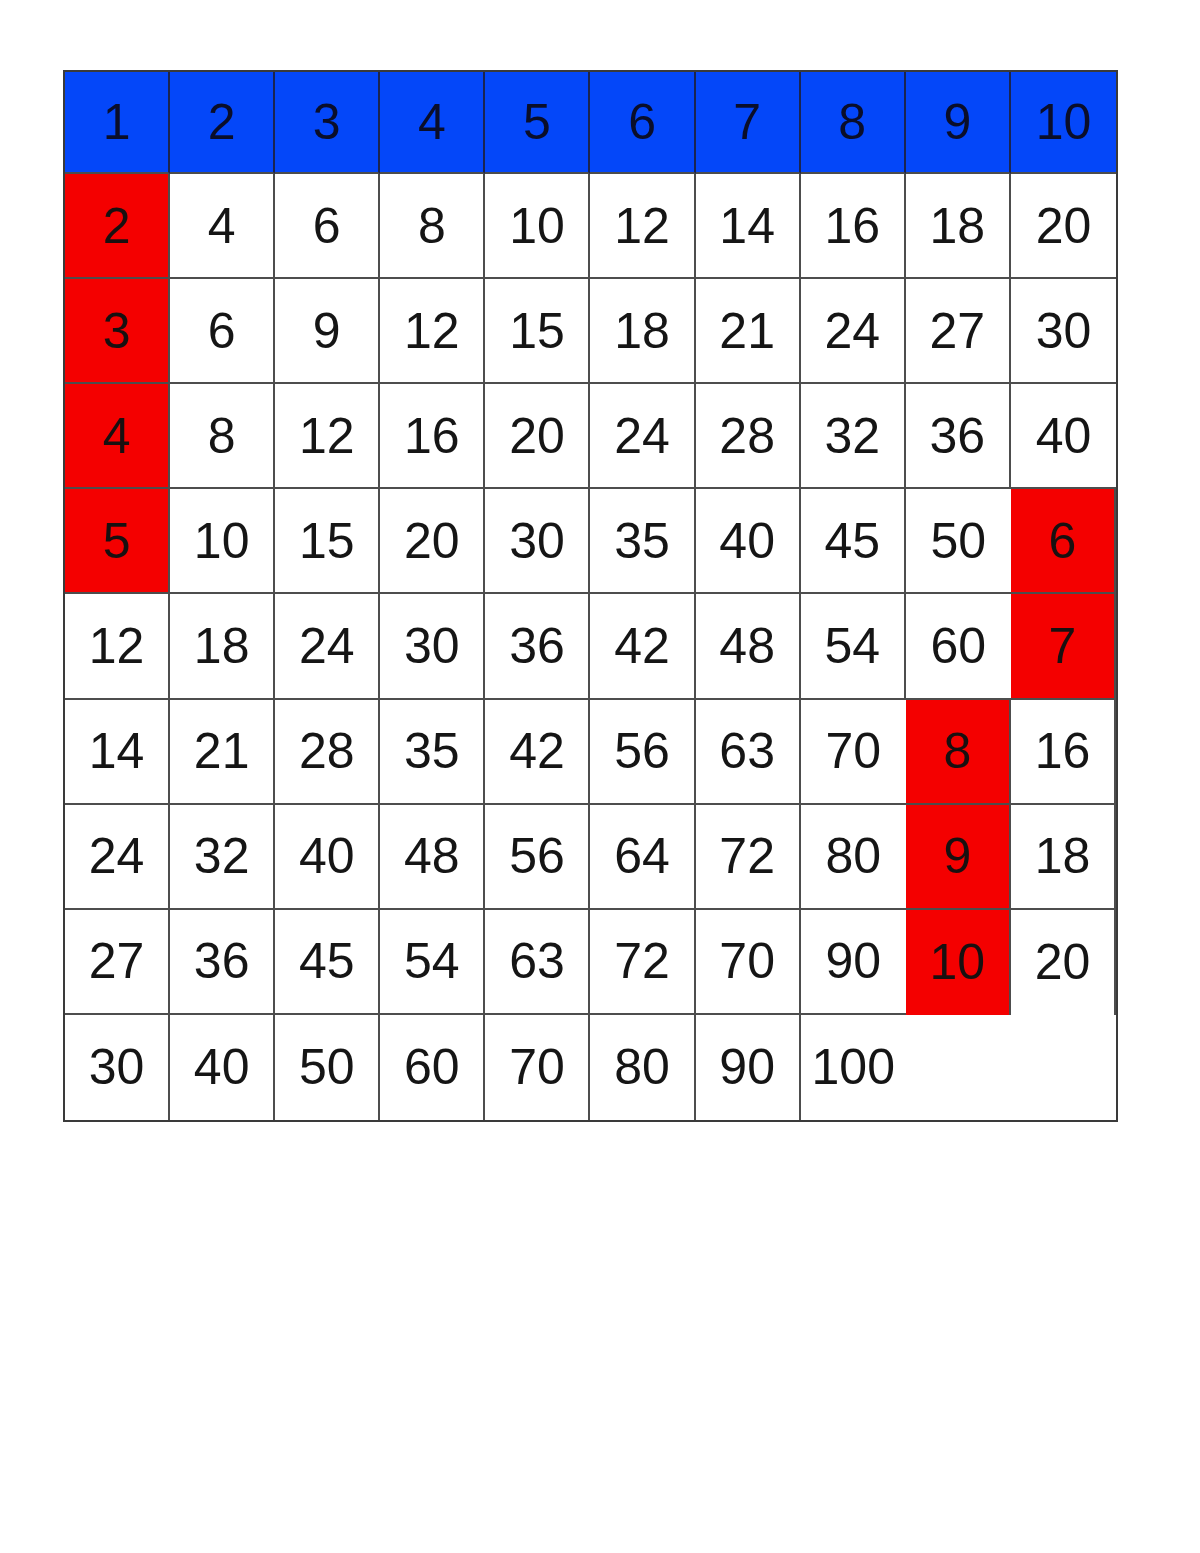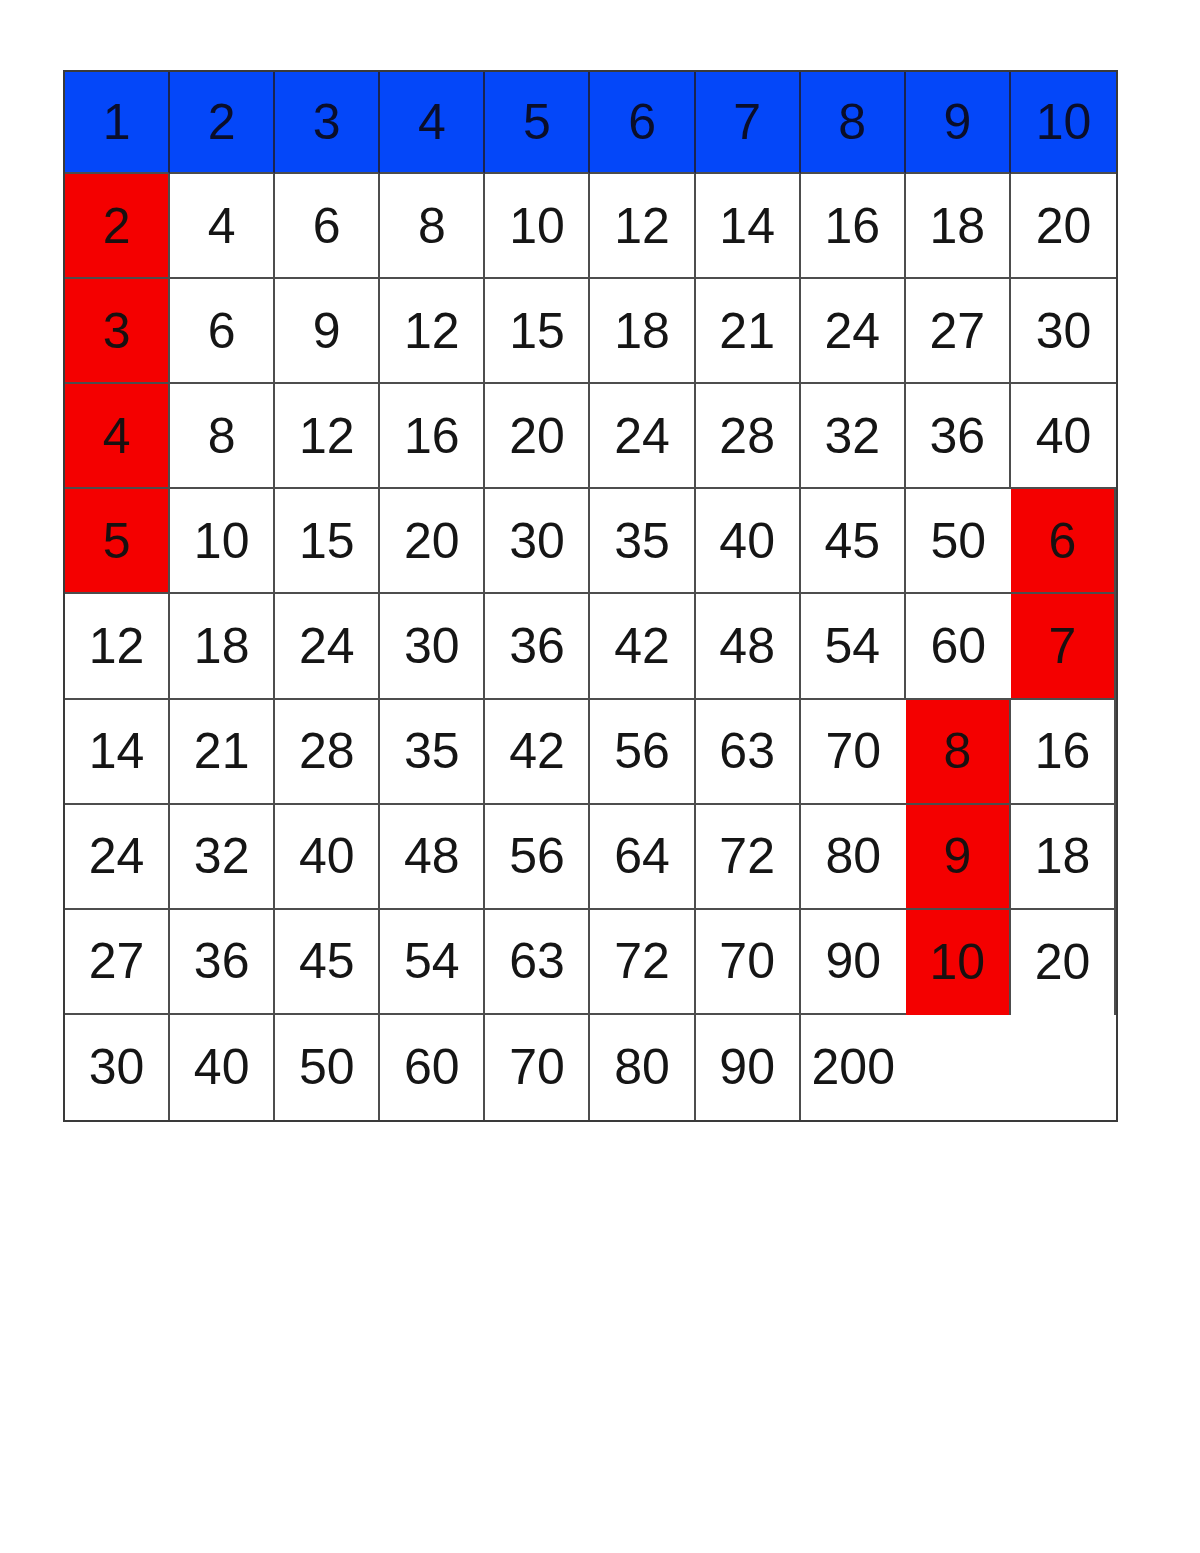--- a/index.html
+++ b/index.html
@@ -147,15 +147,15 @@
       <div class="cell last-col">90</div>
       <div class="cell row-label last-row">10</div>
       <div class="cell last-row">20</div>
       <div class="cell last-row">30</div>
       <div class="cell last-row">40</div>
       <div class="cell last-row">50</div>
       <div class="cell last-row">60</div>
       <div class="cell last-row">70</div>
       <div class="cell last-row">80</div>
       <div class="cell last-row">90</div>
-      <div class="cell last-col last-row">200</div>
+      <div class="cell last-col last-row">100</div>
     </div>
 </div>
 
 </body></html>

